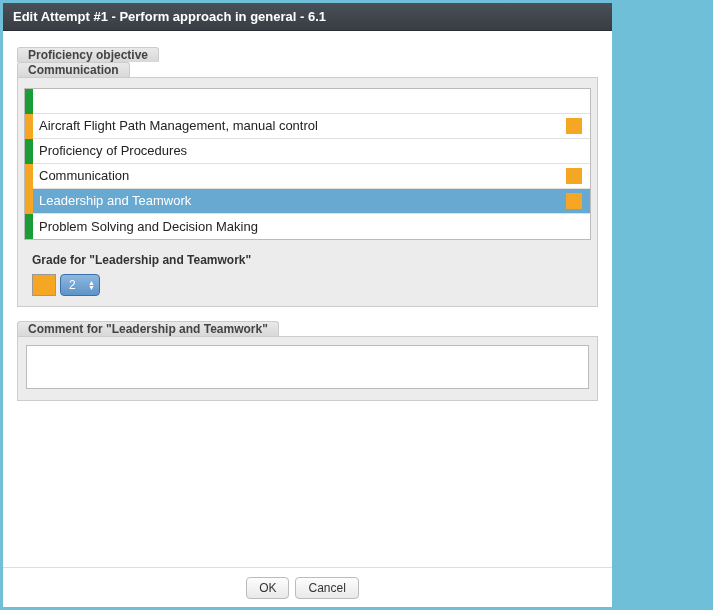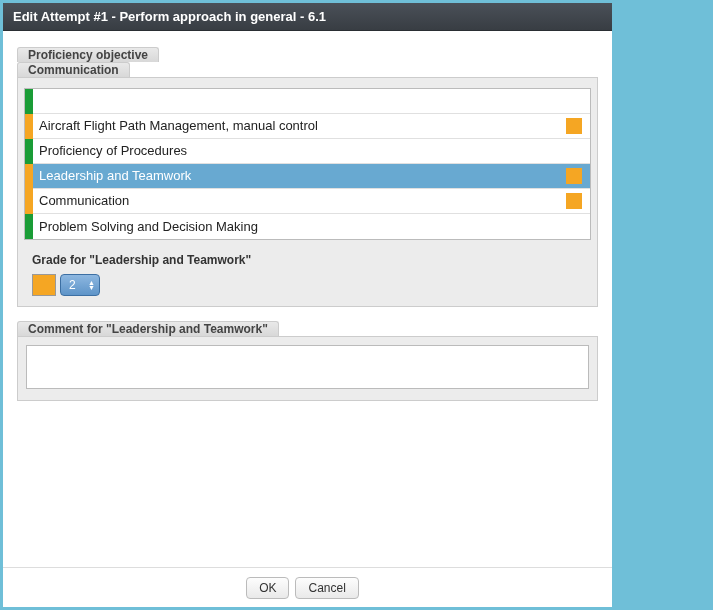--- a/index.html
+++ b/index.html
@@ -205,28 +205,28 @@
             </div>
             <div class="comp-row">
               <div class="comp-bar bar-orange"></div>
               <div class="comp-label">Aircraft Flight Path Management, manual control</div>
               <div class="comp-badge"></div>
             </div>
             <div class="comp-row">
               <div class="comp-bar bar-green"></div>
               <div class="comp-label">Proficiency of Procedures</div>
             </div>
+            <div class="comp-row">
+              <div class="comp-bar bar-orange"></div>
+              <div class="comp-label">Communication</div>
+              <div class="comp-badge"></div>
+            </div>
             <div class="comp-row selected">
               <div class="comp-bar bar-orange"></div>
               <div class="comp-label">Leadership and Teamwork</div>
-              <div class="comp-badge"></div>
-            </div>
-            <div class="comp-row">
-              <div class="comp-bar bar-orange"></div>
-              <div class="comp-label">Communication</div>
               <div class="comp-badge"></div>
             </div>
             <div class="comp-row">
               <div class="comp-bar bar-green"></div>
               <div class="comp-label">Problem Solving and Decision Making</div>
             </div>
           </div>
         <div class="grade-area">
           <div class="grade-label">Grade for "Leadership and Teamwork"</div>
           <div class="grade-controls">

